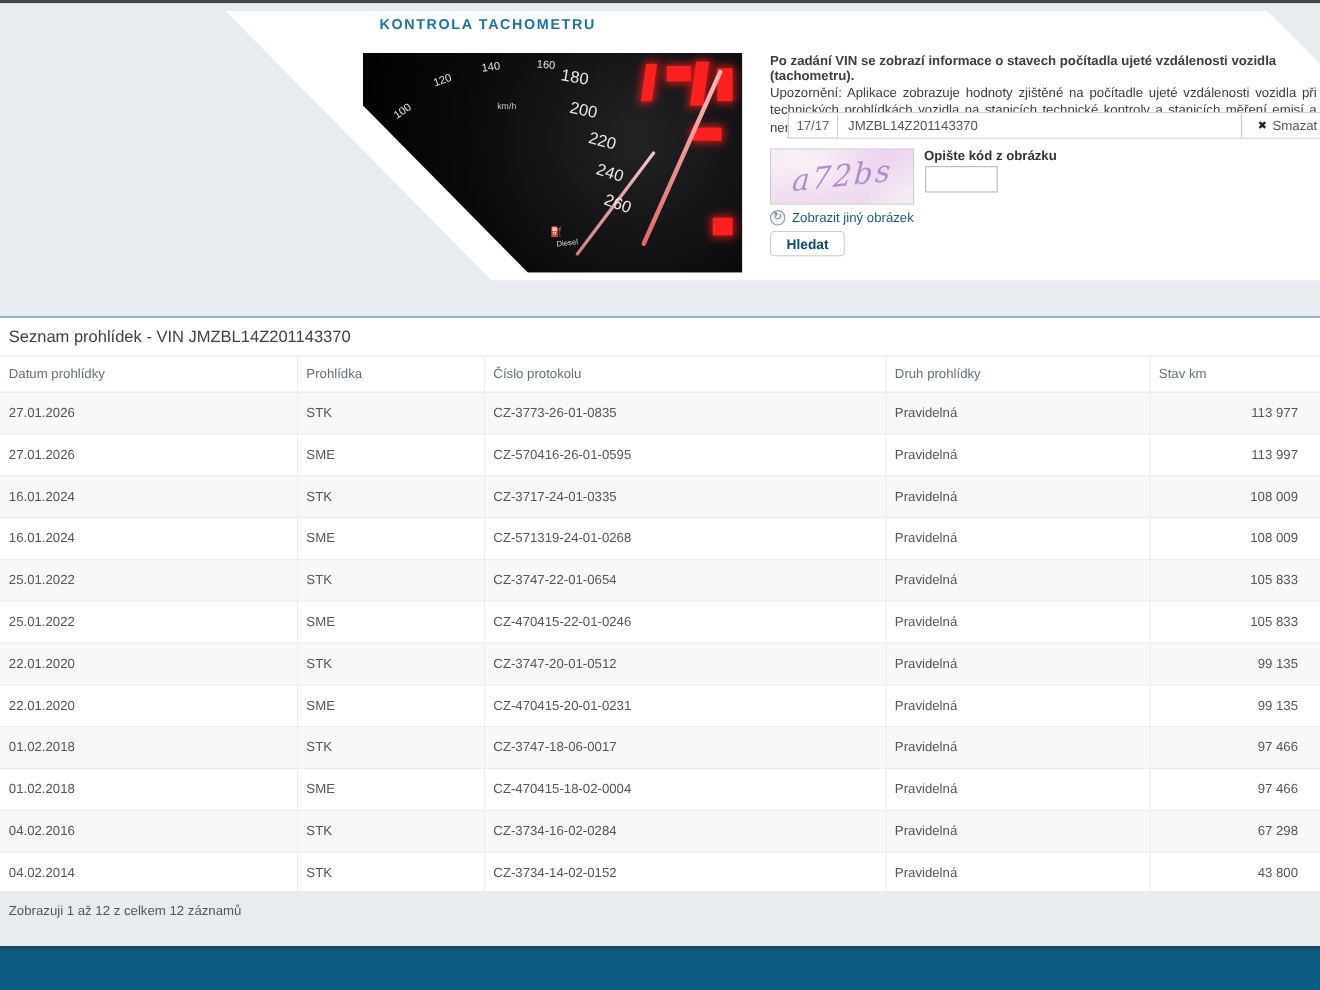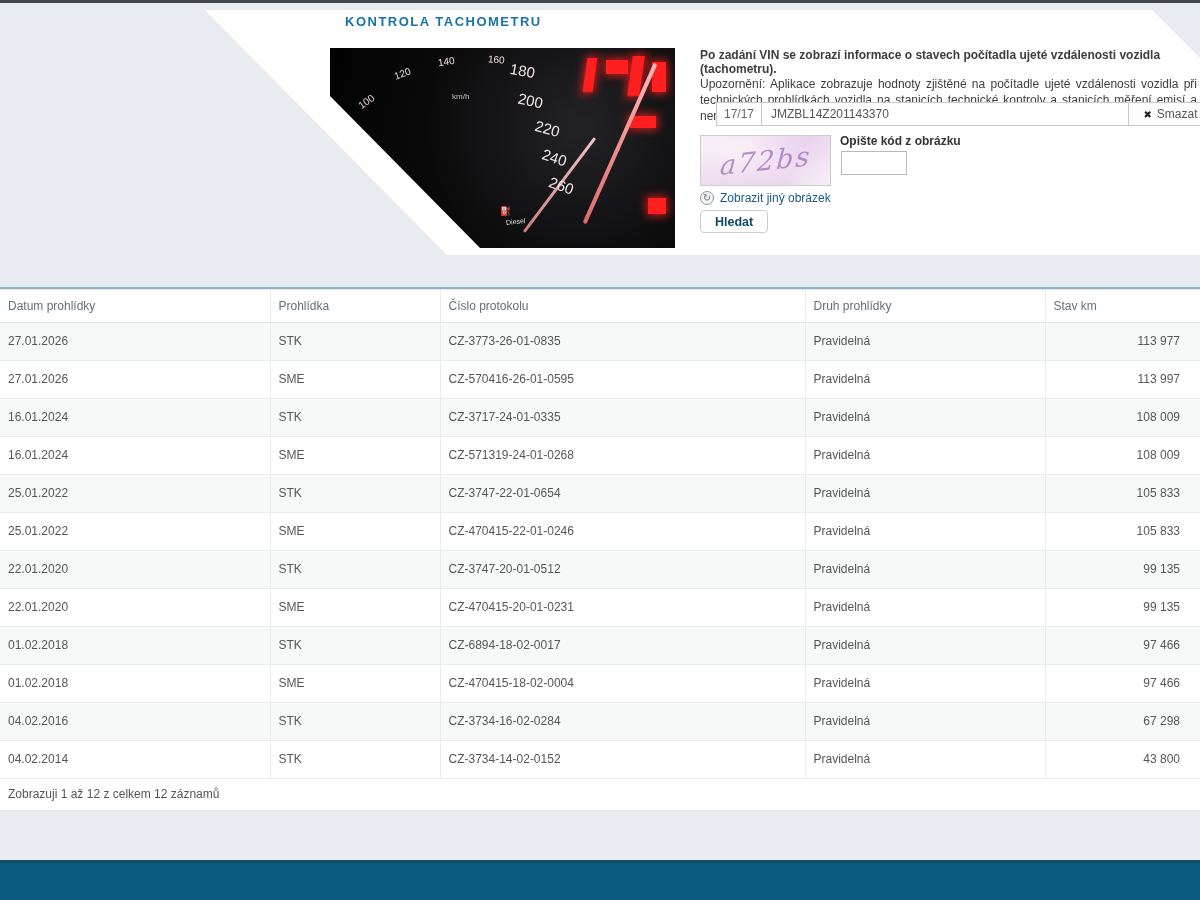--- a/index.html
+++ b/index.html
@@ -151,20 +151,21 @@
   <div class="captcha-label">Opište kód z obrázku</div>
   <input class="captcha-input" type="text" value="" style="">
   <div class="refresh-link">
     <span class="refresh-ico">↻</span>
     <span>Zobrazit jiný obrázek</span>
   </div>
   <button class="hledat">Hledat</button>
 </div>
 
 <div class="results">
+  <h2>Seznam prohlídek - VIN JMZBL14Z201143370</h2>
   <table>
     <colgroup>
         <col class="c1">
         <col class="c2">
         <col class="c3">
         <col class="c4">
         <col class="c5">
       </colgroup>
     <thead>
       <tr>
@@ -228,21 +229,21 @@
         <tr>
           <td>22.01.2020</td>
           <td>SME</td>
           <td>CZ-470415-20-01-0231</td>
           <td>Pravidelná</td>
           <td>99 135</td>
         </tr>
         <tr>
           <td>01.02.2018</td>
           <td>STK</td>
-          <td>CZ-6894-18-02-0017</td>
+          <td>CZ-3747-18-06-0017</td>
           <td>Pravidelná</td>
           <td>97 466</td>
         </tr>
         <tr>
           <td>01.02.2018</td>
           <td>SME</td>
           <td>CZ-470415-18-02-0004</td>
           <td>Pravidelná</td>
           <td>97 466</td>
         </tr>

